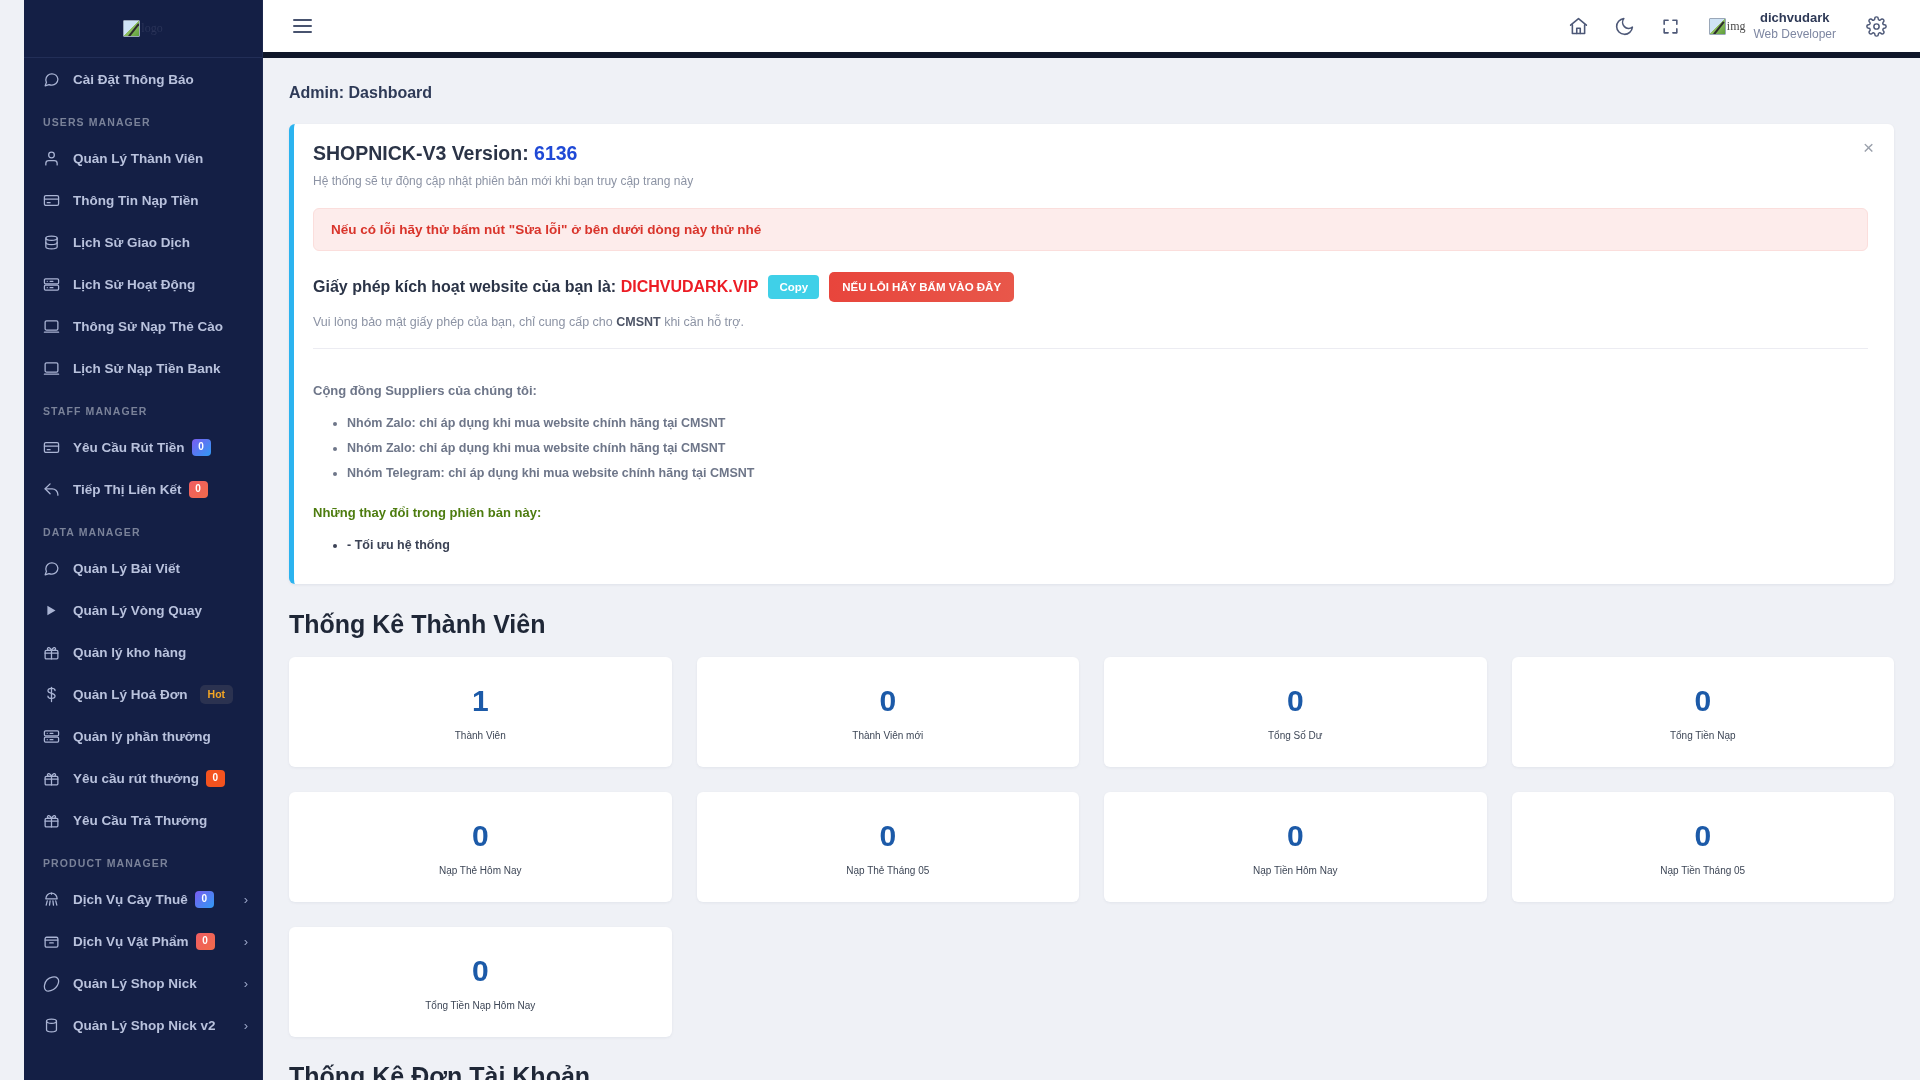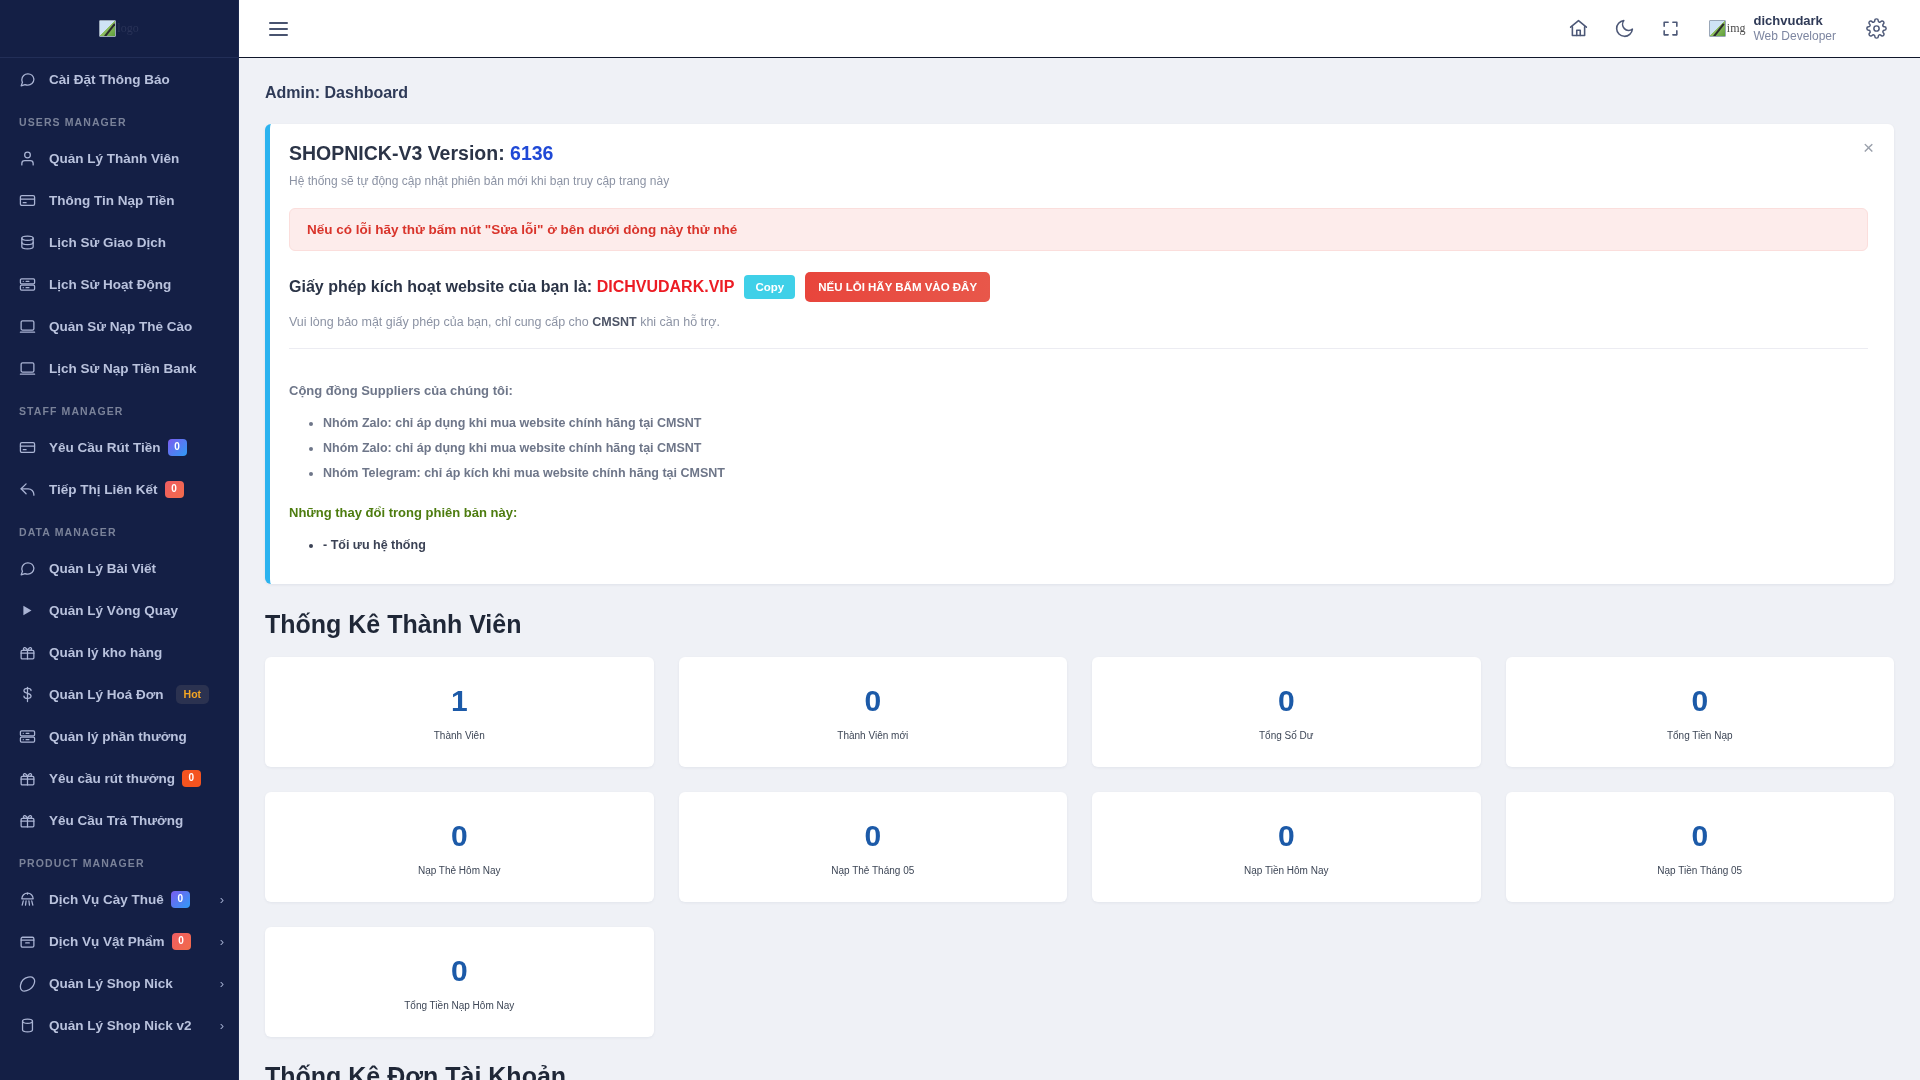--- a/index.html
+++ b/index.html
@@ -13,20 +13,21 @@
 
   
   #sidebar {
     width: 239px;
     min-width: 239px;
     height: 1080px;
     background: #141f45;
     overflow: hidden;
     position: relative;
     border-right: 1px solid #1d294f;
+    margin-left: 24px;
   }
   .logo-area {
     height: 58px;
     display: flex;
     align-items: center;
     justify-content: center;
     border-bottom: 1px solid #222e57;
   }
   .broken-img {
     display: inline-flex;
@@ -118,21 +119,22 @@
     overflow: hidden;
     background: #eff1f6;
     position: relative;
   }
   .topbar {
     height: 58px;
     background: #ffffff;
     display: flex;
     align-items: center;
     padding: 0 24px 0 16px;
-    border-bottom: 1px solid #0f172a;
+    border-bottom: 6px solid #0f172a;
+    text-align: center;
   }
   .hamburger {
     width: 34px; height: 34px;
     display: flex; flex-direction: column;
     align-items: center; justify-content: center;
     gap: 4px;
     cursor: pointer;
     margin-left: 6px;
   }
   .hamburger span {
@@ -380,21 +382,21 @@
         </span>
         <span class="nav-label">Lịch Sử Hoạt Động</span>
       </div>
       <div class="nav-item">
         <span class="nav-ico">
           <svg width="17" height="17" viewBox="0 0 24 24" fill="none" stroke="currentColor" stroke-width="1.8" stroke-linecap="round" stroke-linejoin="round">
             <rect x="3" y="4" width="18" height="13" rx="2"></rect>
             <path d="M2 20h20"></path>
           </svg>
         </span>
-        <span class="nav-label">Quản Sử Nạp Thẻ Cào</span>
+        <span class="nav-label">Thông Sử Nạp Thẻ Cào</span>
       </div>
       <div class="nav-item">
         <span class="nav-ico">
           <svg width="17" height="17" viewBox="0 0 24 24" fill="none" stroke="currentColor" stroke-width="1.8" stroke-linecap="round" stroke-linejoin="round">
             <rect x="3" y="4" width="18" height="13" rx="2"></rect>
             <path d="M2 20h20"></path>
           </svg>
         </span>
         <span class="nav-label">Lịch Sử Nạp Tiền Bank</span>
       </div>
@@ -623,21 +625,21 @@
       <div class="license-note">
         <span>Vui lòng bảo mật giấy phép của bạn, chỉ cung cấp cho </span><b>CMSNT</b><span> khi cần hỗ trợ.</span>
       </div>
 
       <div class="divider"></div>
 
       <div class="suppliers-title">Cộng đồng Suppliers của chúng tôi:</div>
       <ul id="suppliers-list">
           <li>Nhóm Zalo: chỉ áp dụng khi mua website chính hãng tại CMSNT</li>
           <li>Nhóm Zalo: chỉ áp dụng khi mua website chính hãng tại CMSNT</li>
-          <li>Nhóm Telegram: chỉ áp kích khi mua website chính hãng tại CMSNT</li>
+          <li>Nhóm Telegram: chỉ áp dụng khi mua website chính hãng tại CMSNT</li>
         </ul>
 
       <div class="changes-title">Những thay đổi trong phiên bản này:</div>
       <ul class="changes-list" id="changes-list">
           <li>- Tối ưu hệ thống</li>
         </ul>
     </div>
 
     <div id="sections-host">
         <div class="section-heading">Thống Kê Thành Viên</div>

